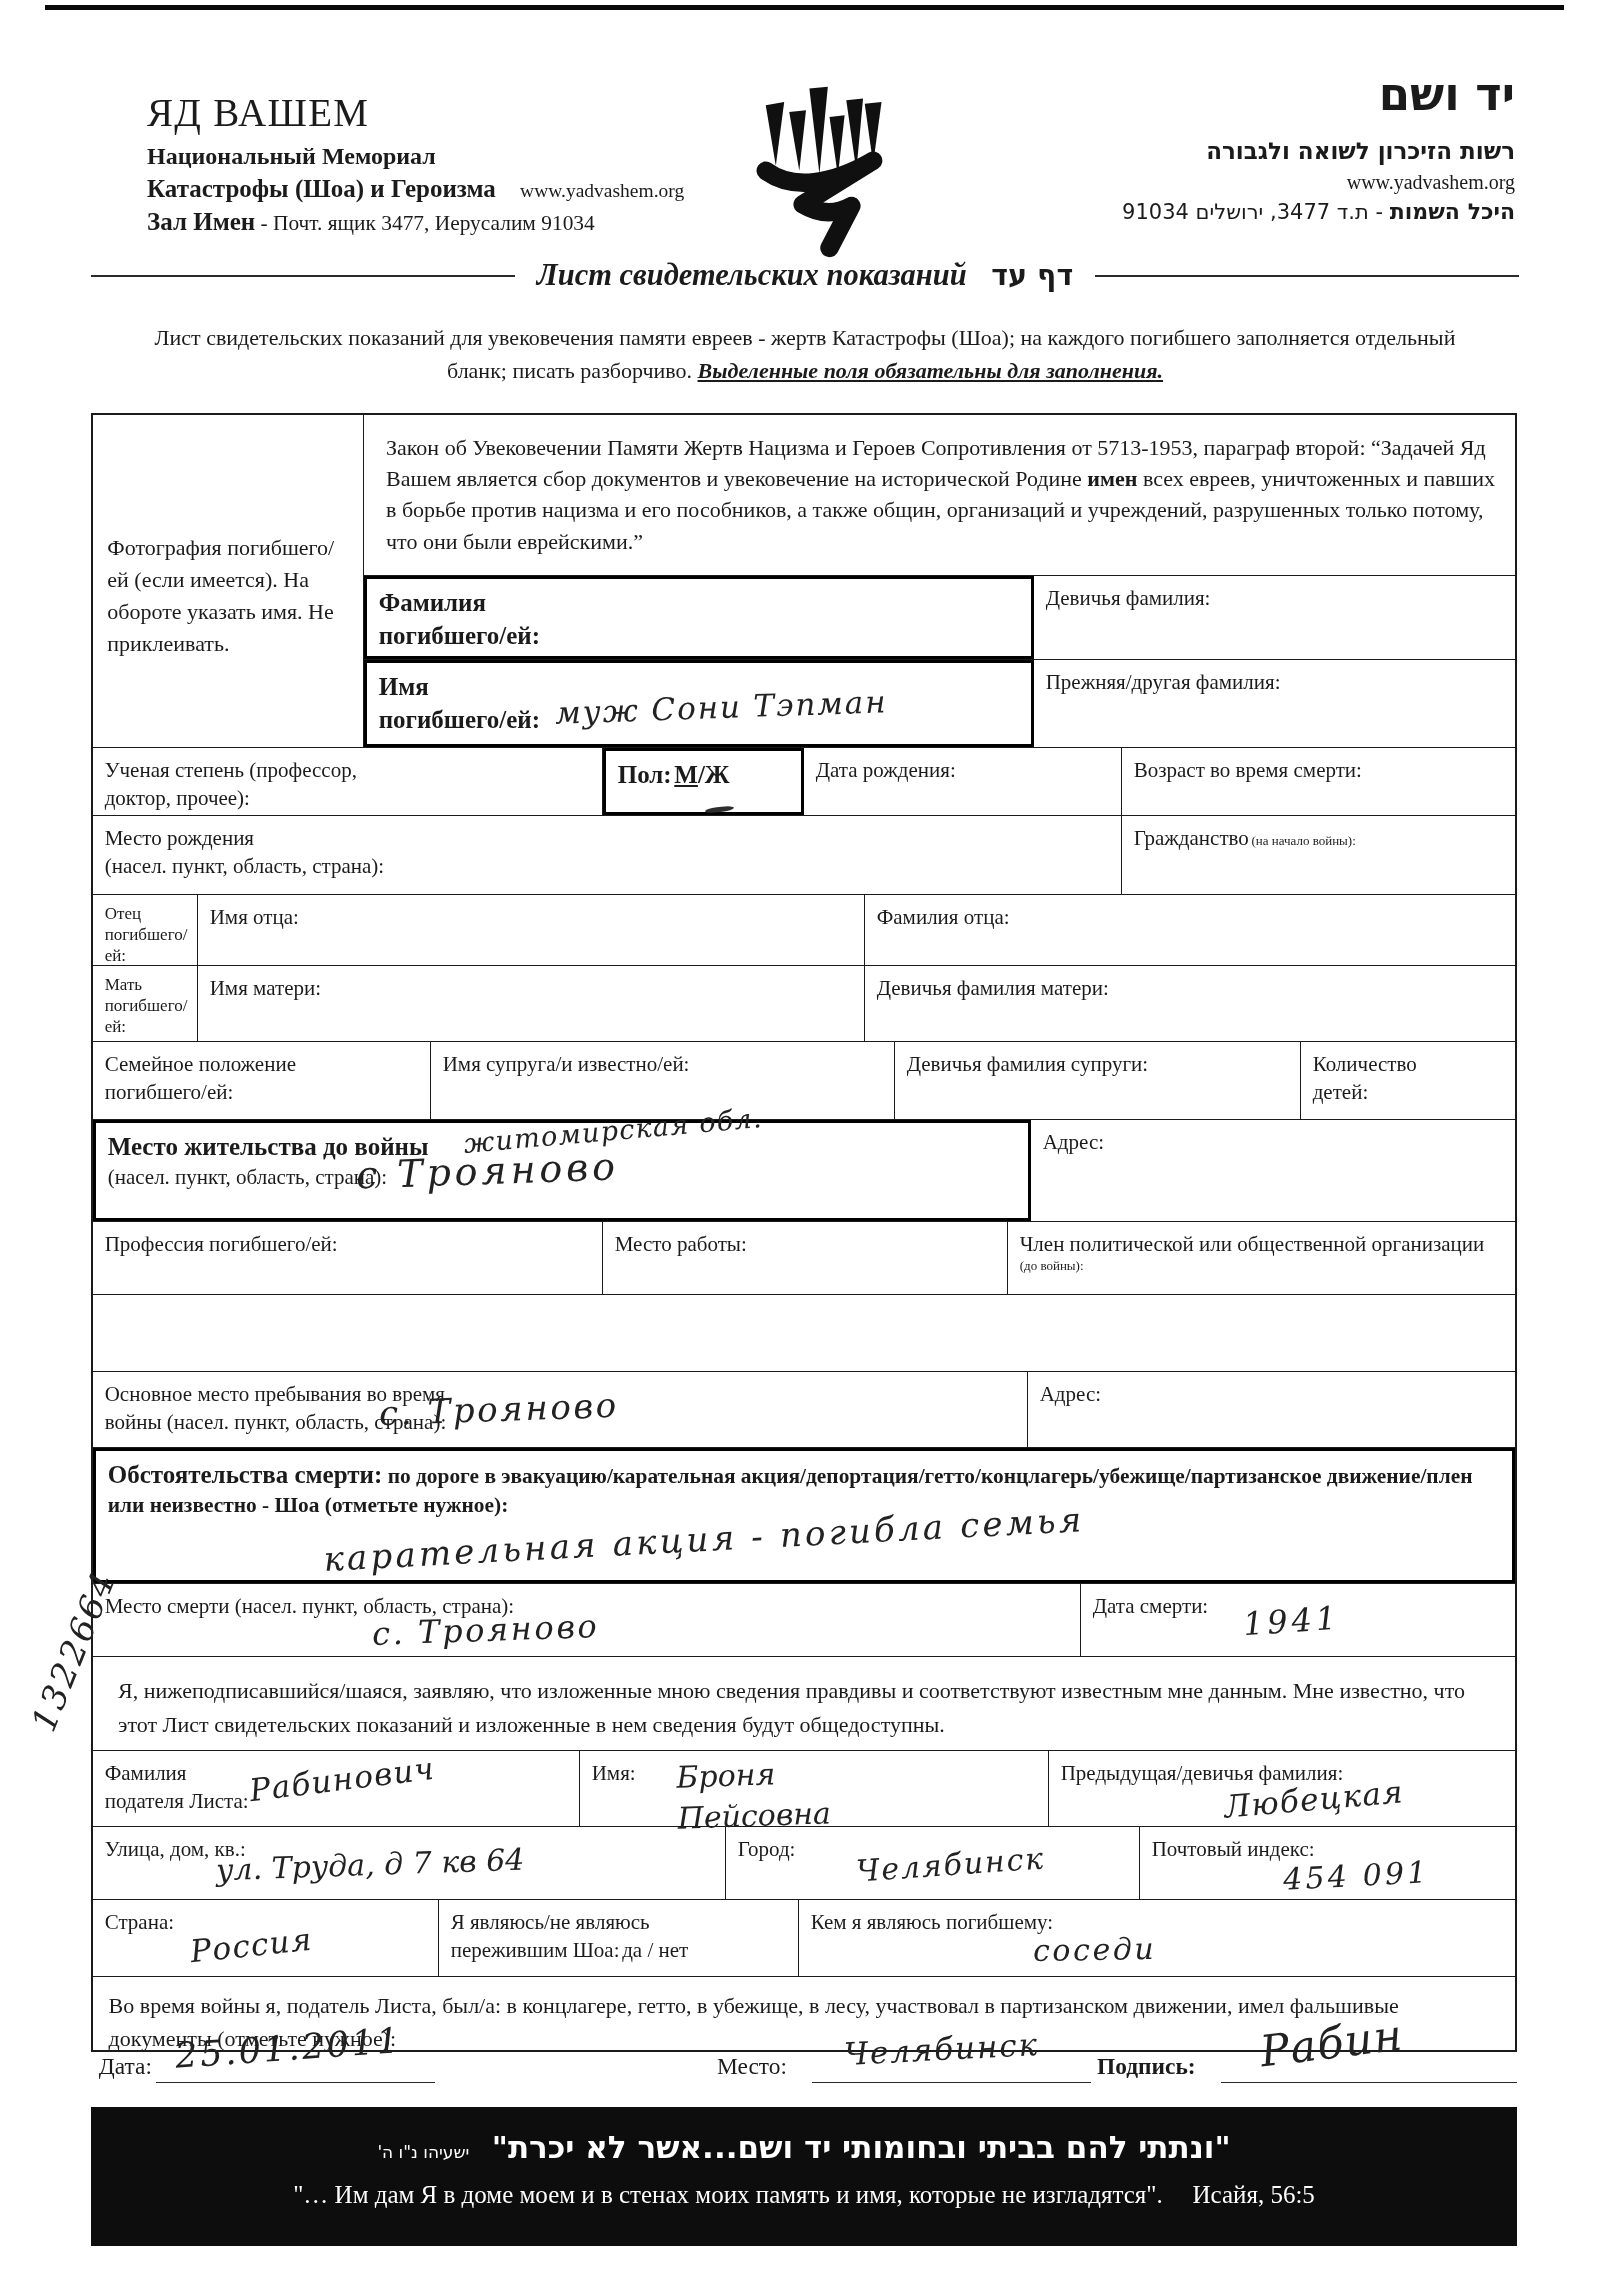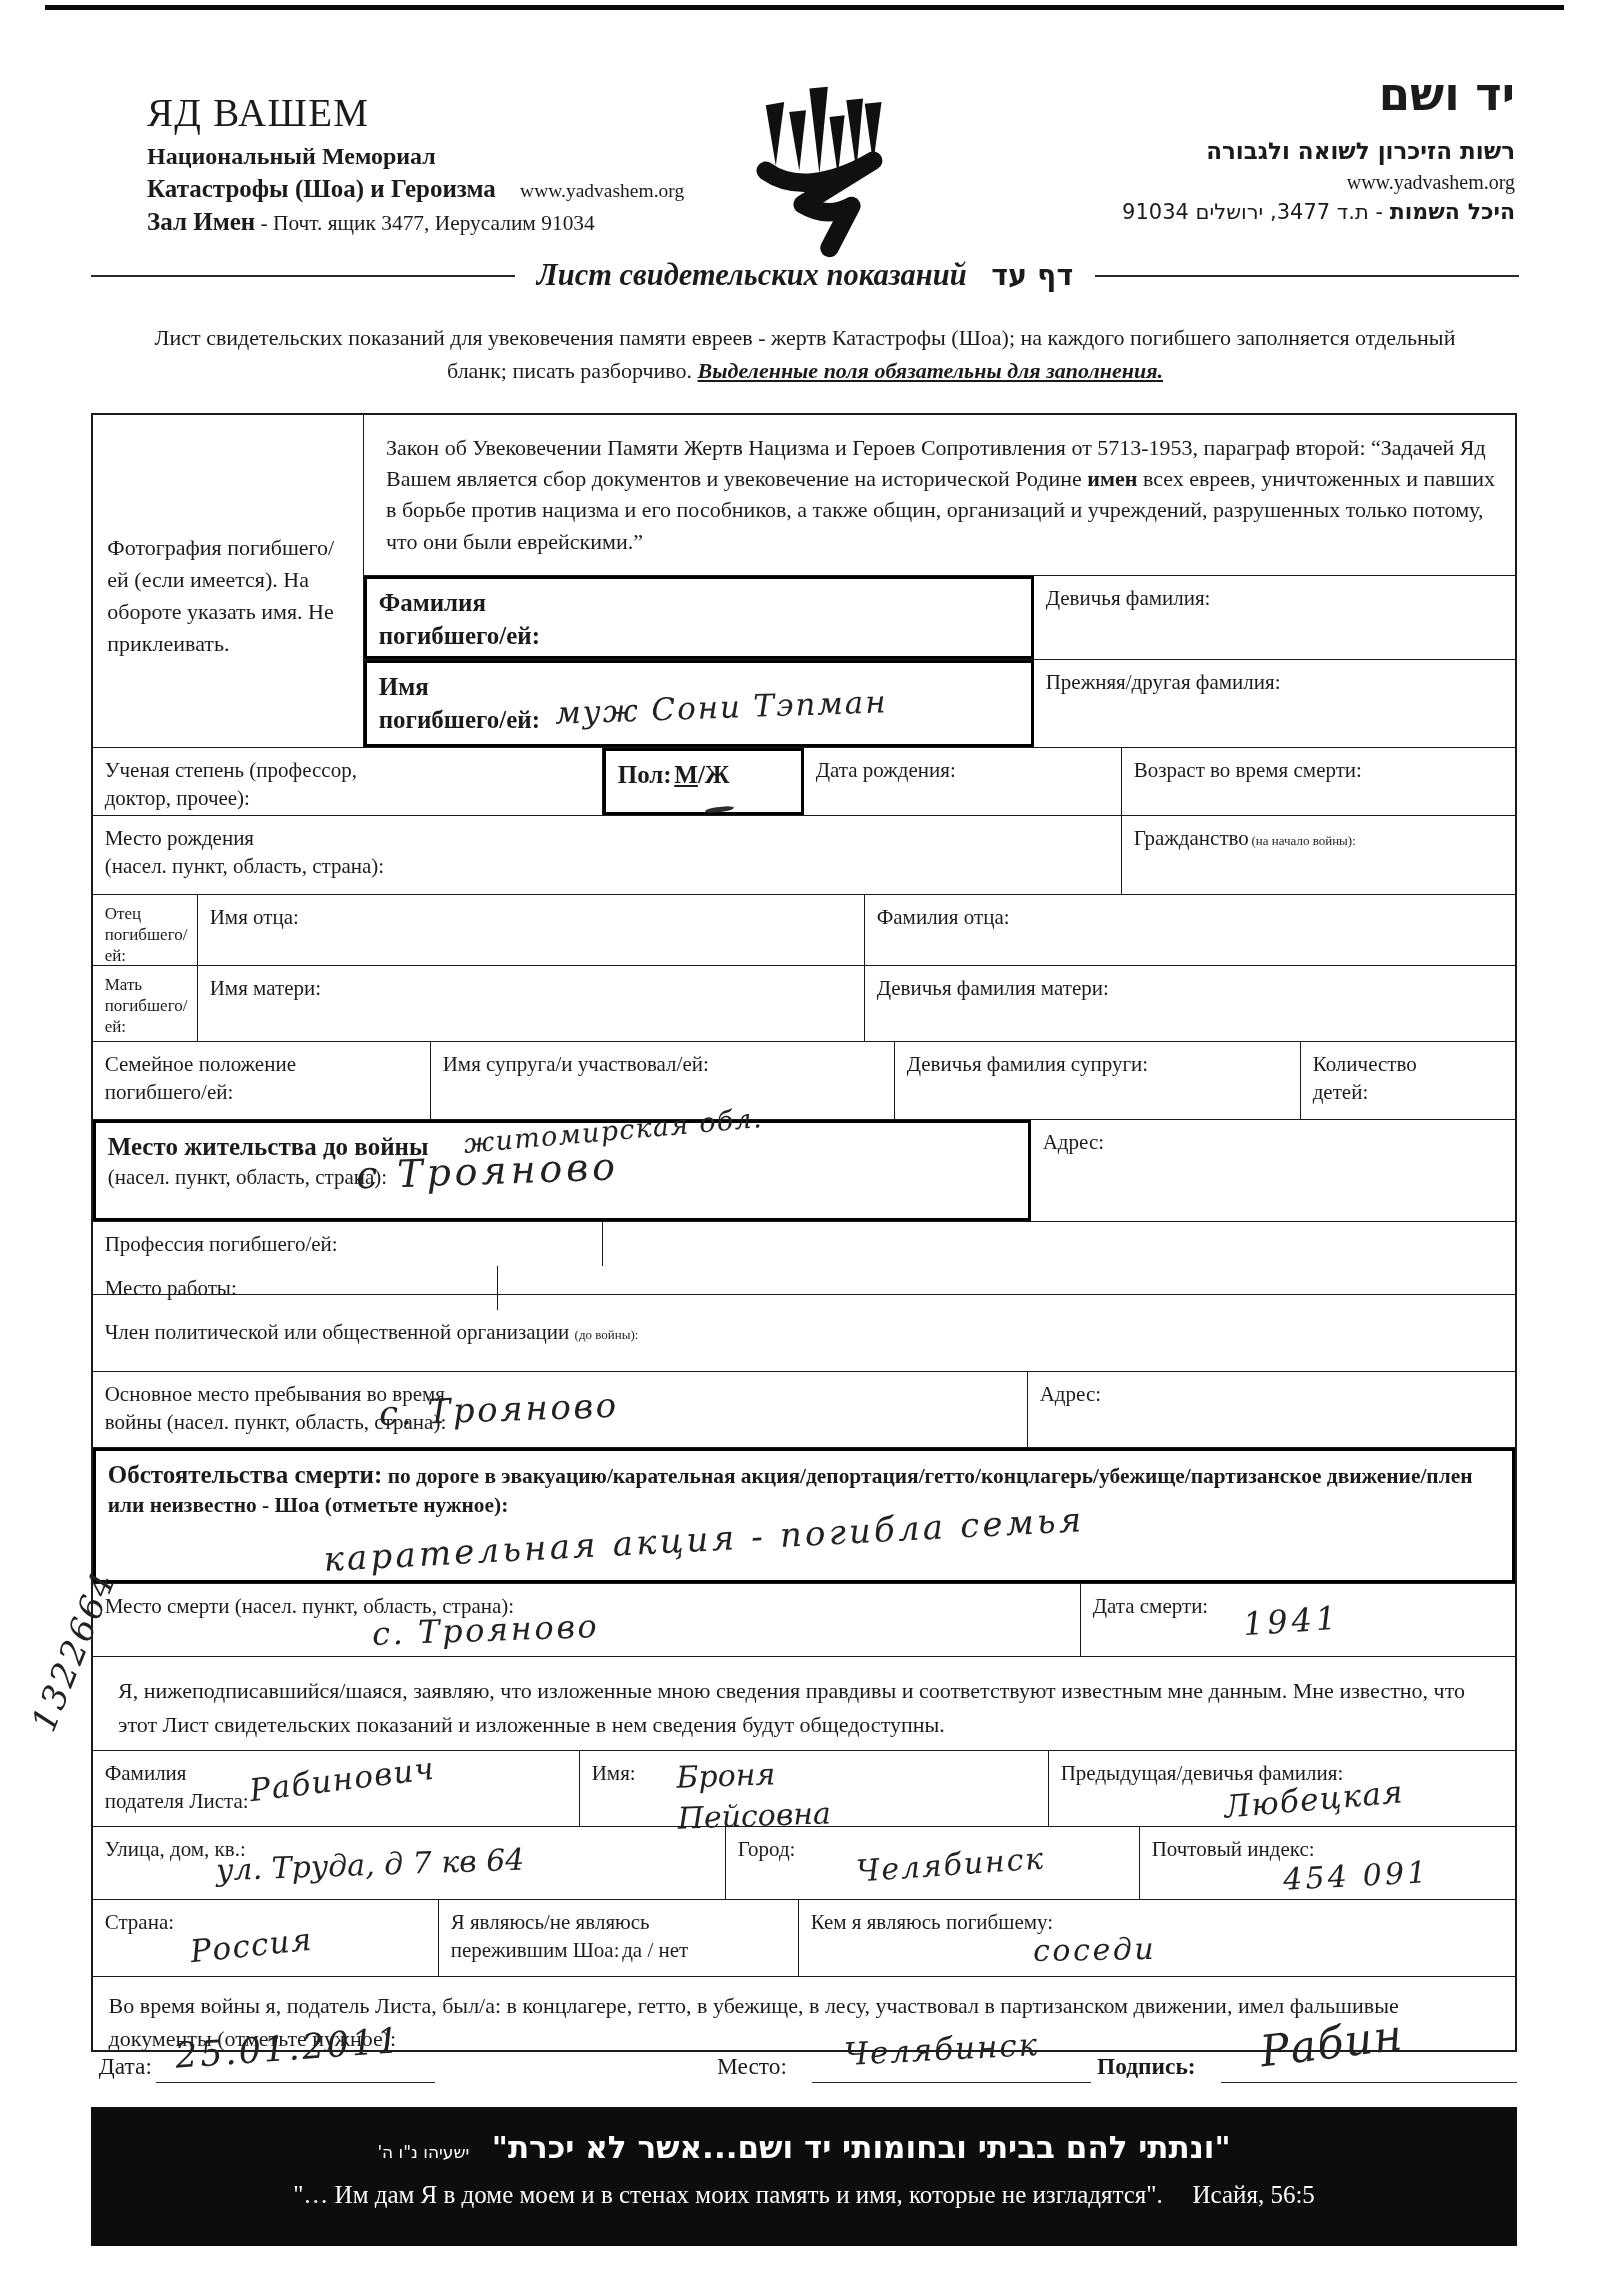--- a/index.html
+++ b/index.html
@@ -47,21 +47,21 @@
   .g1{display:flex;height:333px;border-bottom:1.9px solid #1b1b1b;box-sizing:border-box;}
   .photo-cell{width:271px;border-right:1.9px solid #1b1b1b;padding:117px 13px 0 14.3px;font-size:22px;line-height:1.45;box-sizing:border-box;}
   .g1r{flex:1;display:flex;flex-direction:column;}
   .law{height:164px;border-bottom:1.9px solid #1b1b1b;padding:17px 19.5px 0 22px;font-size:22px;line-height:1.42;box-sizing:border-box;}
   .fam-row{height:84px;display:flex;border-bottom:1.9px solid #1b1b1b;box-sizing:border-box;}
   .name-row{flex:1;display:flex;box-sizing:border-box;}
   .w-fam{width:670px;}
   
   .r-degree{height:68px;} .r-birthplace{height:79px;} .r-father{height:71px;}
   .r-mother{height:76px;} .r-marital{height:78px;} .r-residence{height:102px;}
-  .r-profession{height:73px;flex-direction:column;} .r-empty{height:77px;} .r-wartime{height:76px;}
+  .r-profession{height:73px;} .r-empty{height:77px;} .r-wartime{height:76px;}
   .r-circ{height:136px;} .r-deathplace{height:73px;} .r-decl{height:94px;}
   .r-submitter{height:76px;} .r-street{height:73px;} .r-country{height:77px;}
   .r-warsub{height:73px;}
   .w786{width:510px;} .w310{width:201px;} .w490{width:318px;} .w1585{width:1029px;}
   .w162{width:105px;} .w1028{width:667px;} .w520{width:338px;} .w715{width:464px;}
   .w625{width:406px;} .w1445{width:938px;} .w624{width:405px;} .w1440{width:935px;}
   .w1420{width:988px;} .w750{width:487px;} .w723{width:469px;} .w975{width:633px;}
   .w638{width:414px;} .w533{width:346px;} .w554{width:360px;}
   .decl-cell{padding:17px 25px;font-size:22px;line-height:1.55;}
   .warsub-cell{padding:11.7px 15.6px;font-size:22px;line-height:1.5;}
@@ -242,21 +242,21 @@
         <div class="lbl">Девичья фамилия матери:</div>
       </div>
     </div>
 
     <div class="frow r-marital">
       <div class="cell w520">
         <div class="lbl pre">Семейное положение
 погибшего/ей:</div>
       </div>
       <div class="cell w715">
-        <div class="lbl">Имя супруга/и участвовал/ей:</div>
+        <div class="lbl">Имя супруга/и известно/ей:</div>
       </div>
       <div class="cell w625">
         <div class="lbl">Девичья фамилия супруги:</div>
       </div>
       <div class="cell flex1">
         <div class="lbl pre">Количество
 детей:</div>
       </div>
     </div>
 

